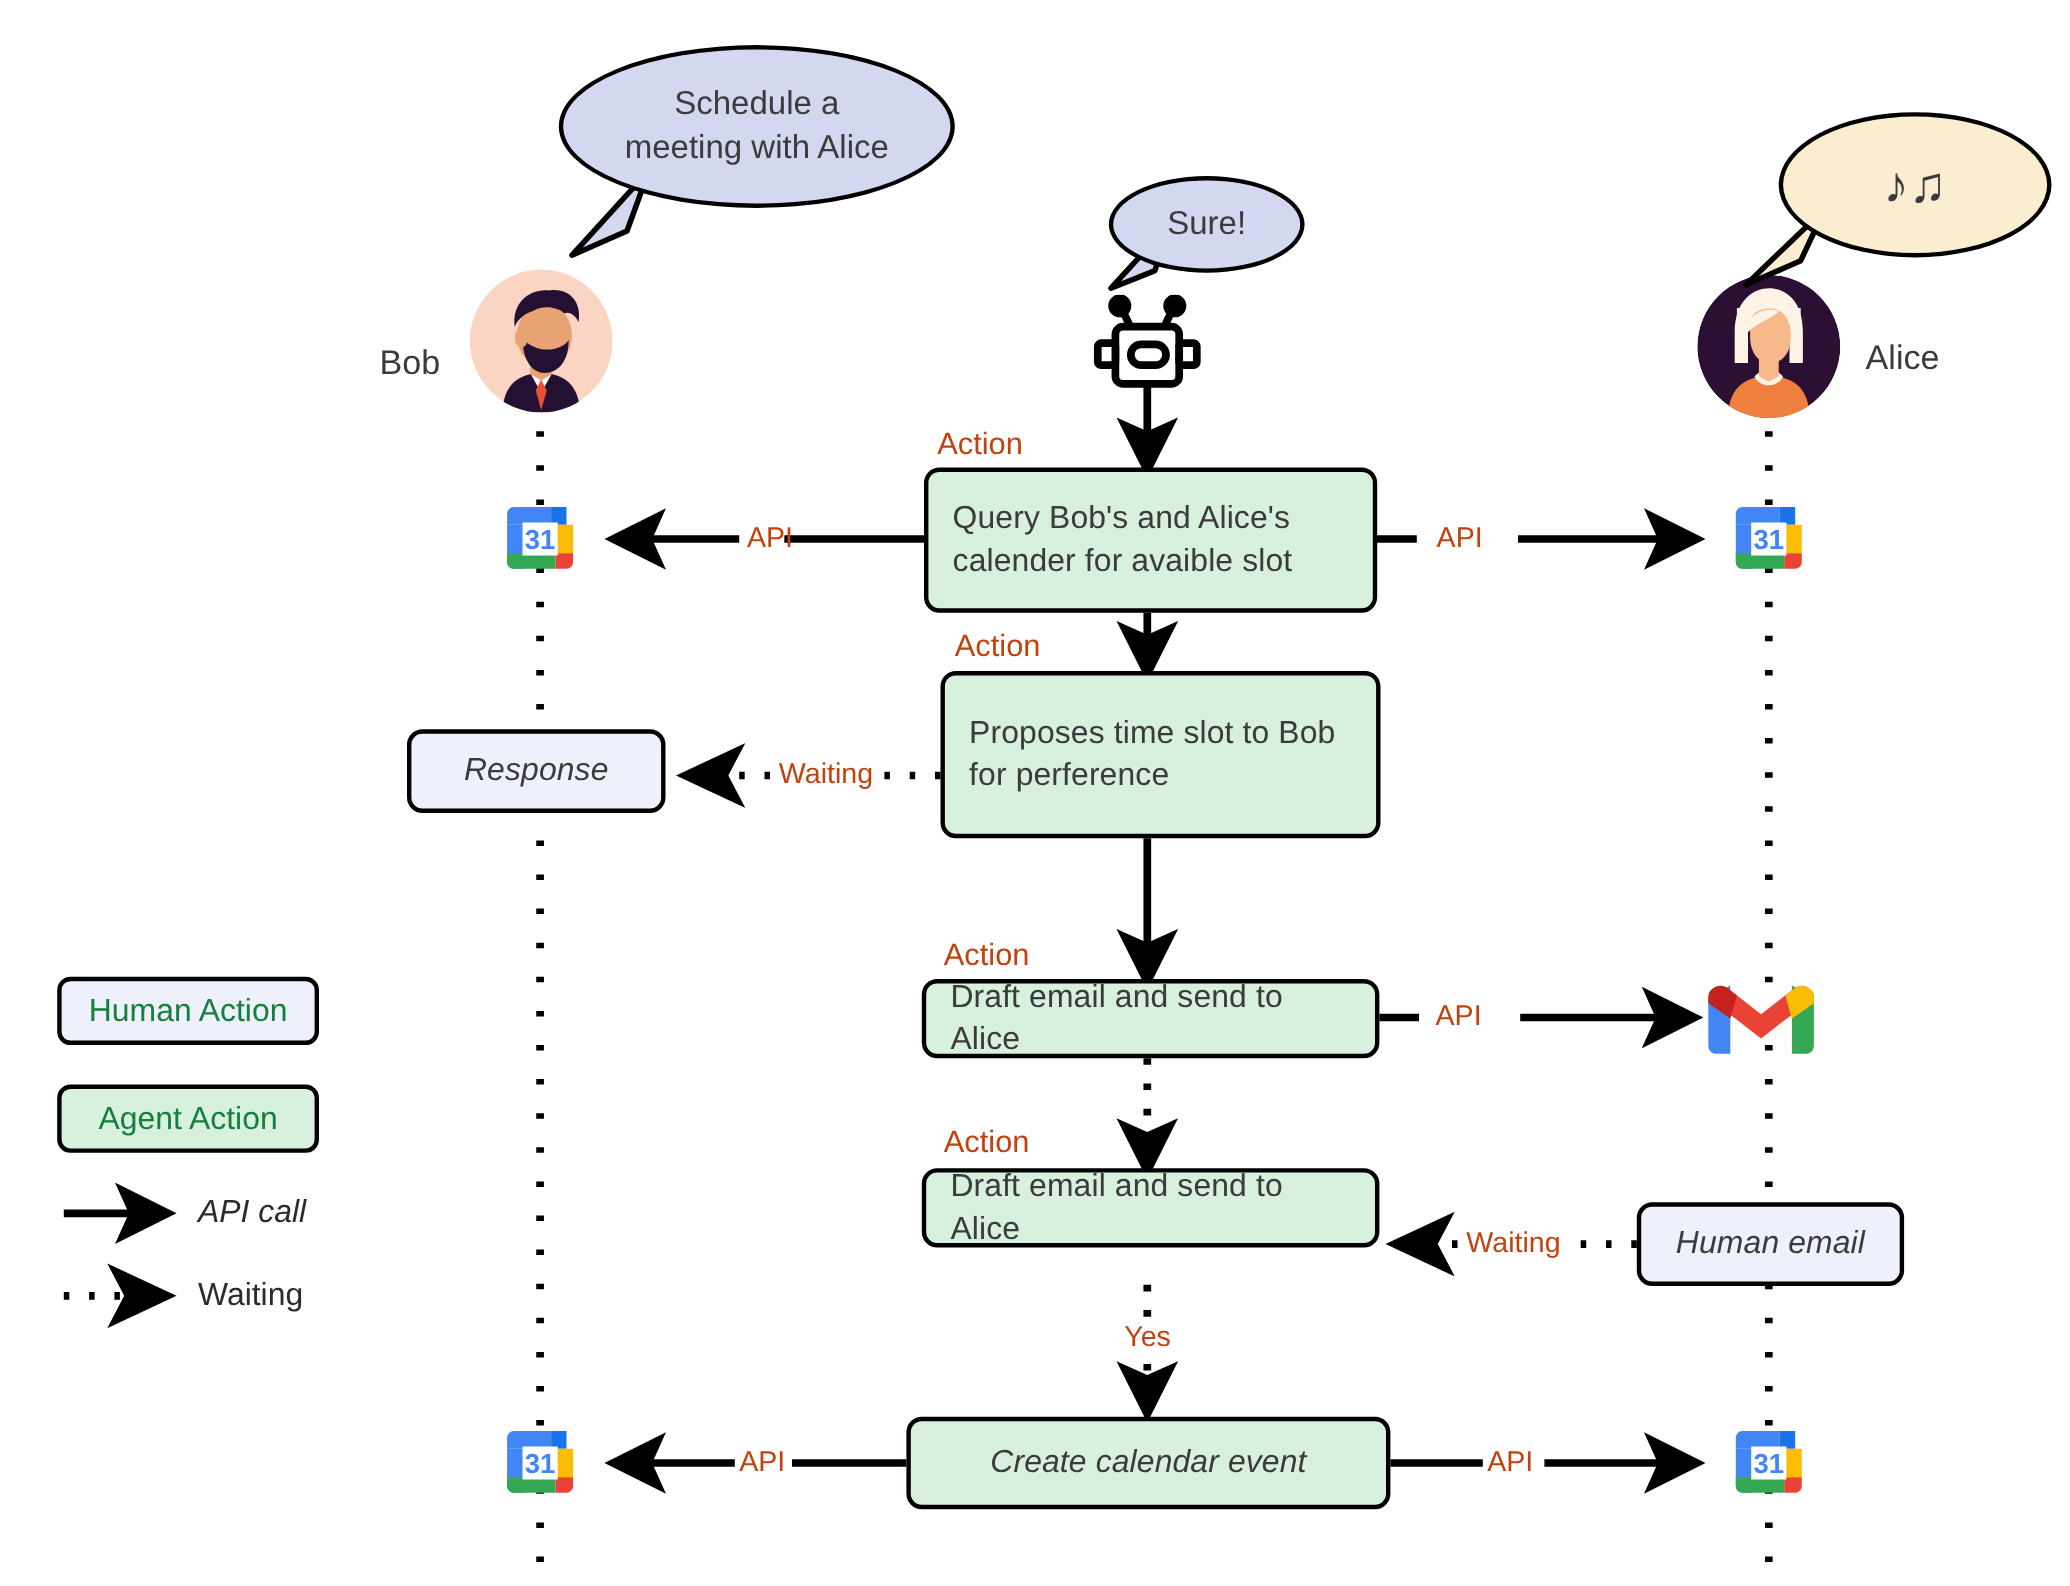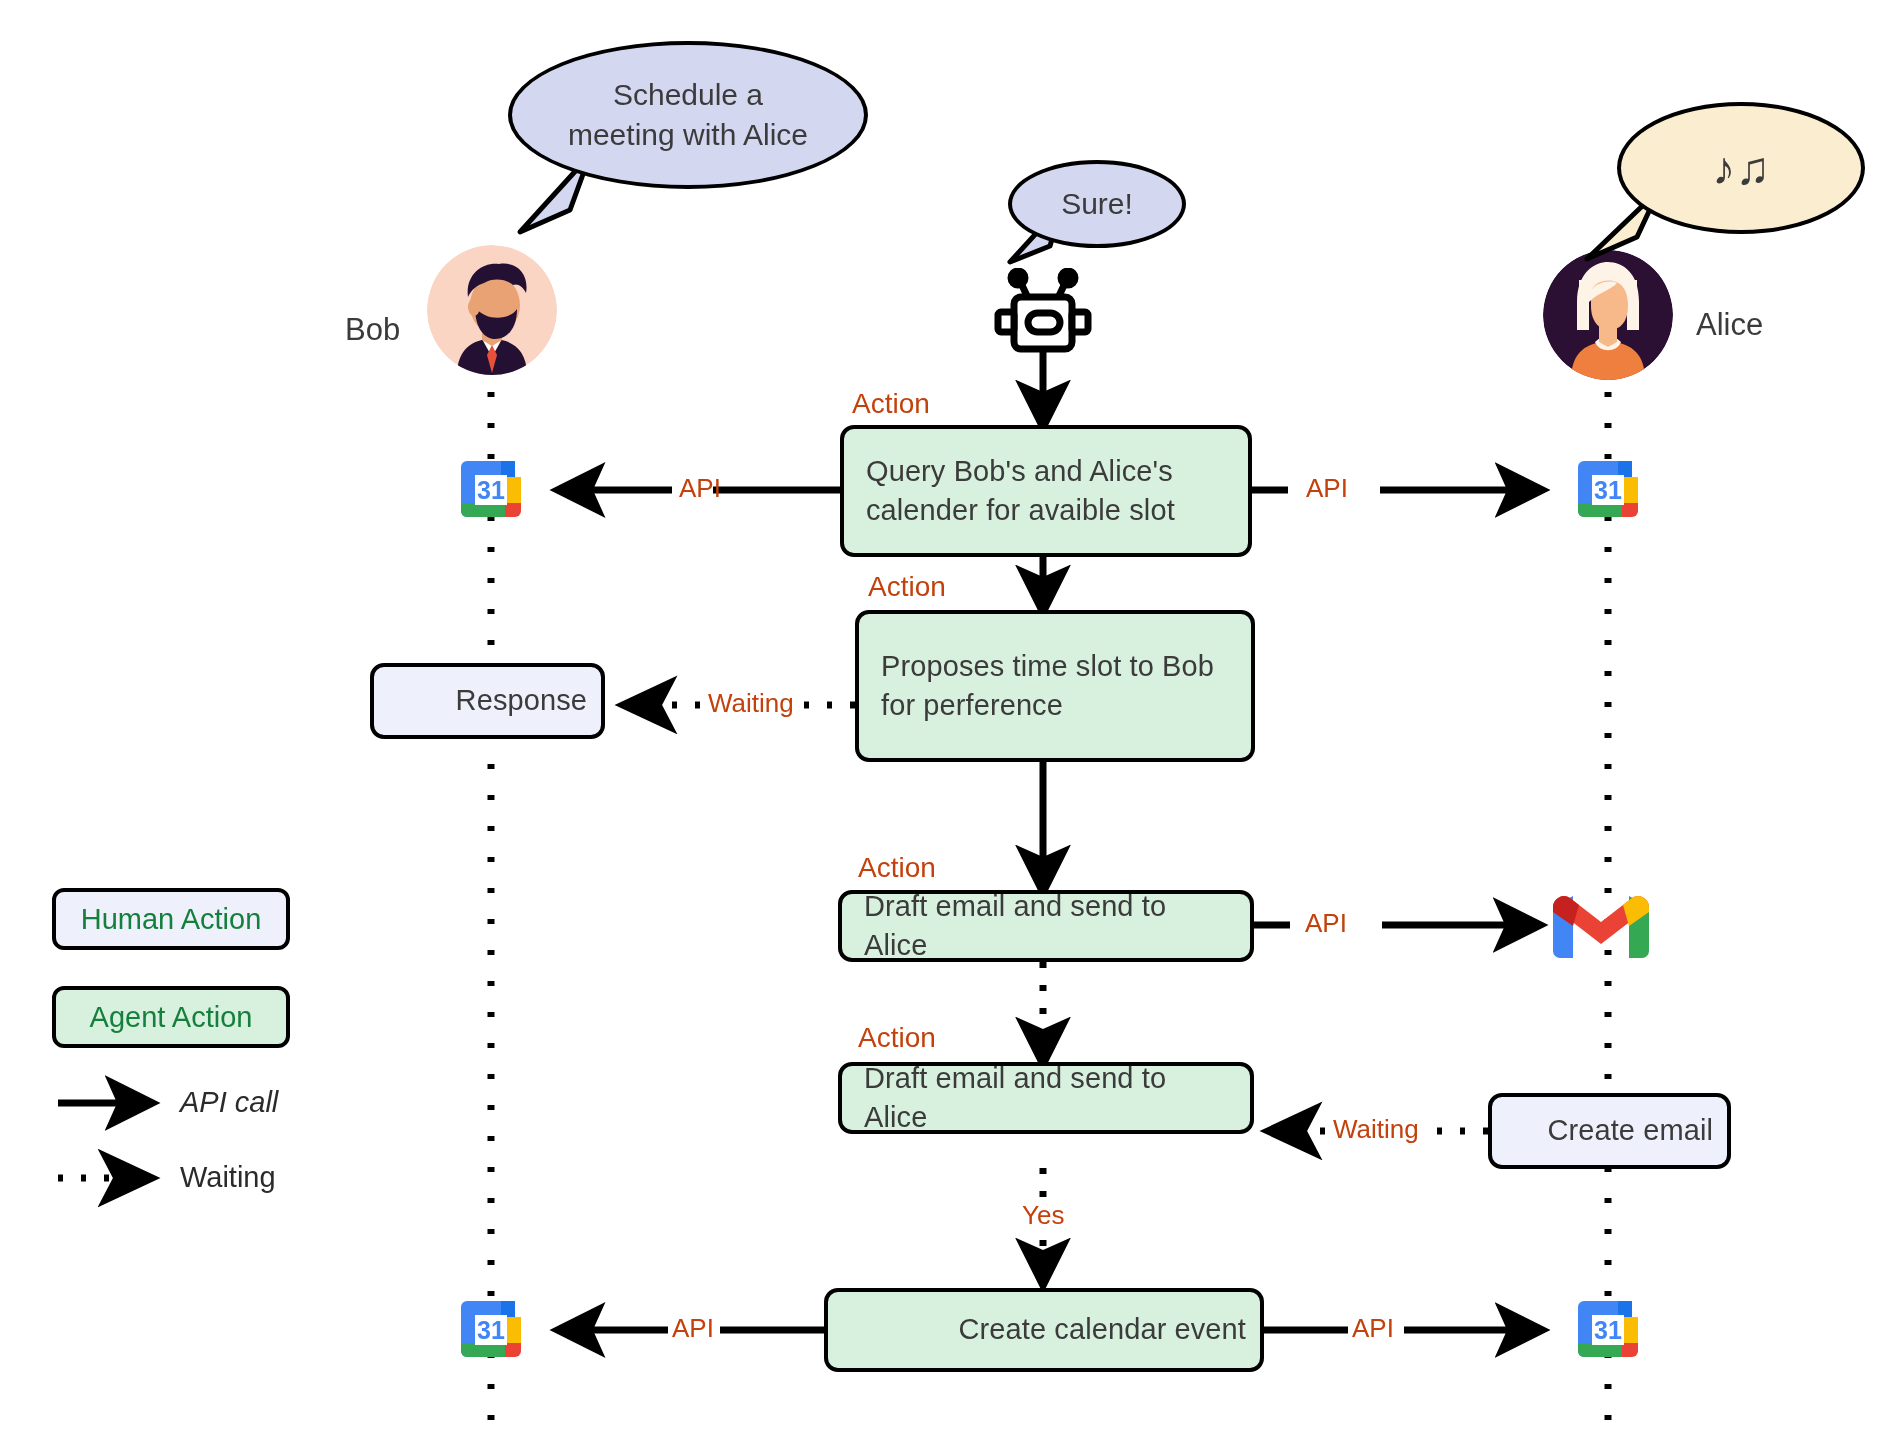--- a/index.html
+++ b/index.html
@@ -27,21 +27,21 @@
     display: flex;
     align-items: center;
     font-size: 29px;
     line-height: 1.35;
     color: #3b3b3b;
     letter-spacing: .1px;
   }
   .box.agent  { background: #d8f0de; }
   .box.human  { background: #eef1fb; }
   .box.pad    { padding: 16px 22px; }
-  .box.center { justify-content: flex-end; text-align: center; padding: 0 14px; }
+  .box.center { justify-content: center; text-align: center; padding: 0 14px; font-style: italic; }
 
   
   .lbl {
     position: absolute;
     font-size: 28px;
     color: #c2410c;
     white-space: nowrap;
   }
   .lbl.sm { font-size: 26px; }
   .name-lbl { position: absolute; font-size: 31px; color: #3b3b3b; white-space: nowrap; }
@@ -294,21 +294,21 @@
     <path d="M1,17 a11,11 0 0 1 17,-9 L27,15 L21,36 L1,22 Z" fill="#c5221f"></path>
     <path d="M97,17 a11,11 0 0 0 -17,-9 L71,15 L77,36 L97,22 Z" fill="#fbbc04"></path>
   </svg>
 
   <div class="lbl" style="left:858px; top:1022px;">Action</div>
   <div class="box agent pad" style="left:838px; top:1062px; width:416px; height:72px;">
     <span>Draft email and send to Alice</span>
   </div>
   <div class="lbl sm" style="left:1333px; top:1114px;">Waiting</div>
   <div class="box human center" style="left:1488px; top:1093px; width:243px; height:76px;">
-    <span>Create email</span>
+    <span>Human email</span>
   </div>
   <div class="lbl sm" style="left:1022px; top:1200px;">Yes</div>
 
   <div class="box agent center" style="left:824px; top:1288px; width:440px; height:84px;">
     <span>Create calendar event</span>
   </div>
   <div class="lbl sm" style="left:672px; top:1313px;">API</div>
   <div class="lbl sm" style="left:1352px; top:1313px;">API</div>
 
   <svg class="gcal" style="left:455px; top:1295px;" width="72" height="72" viewBox="0 0 72 72">

